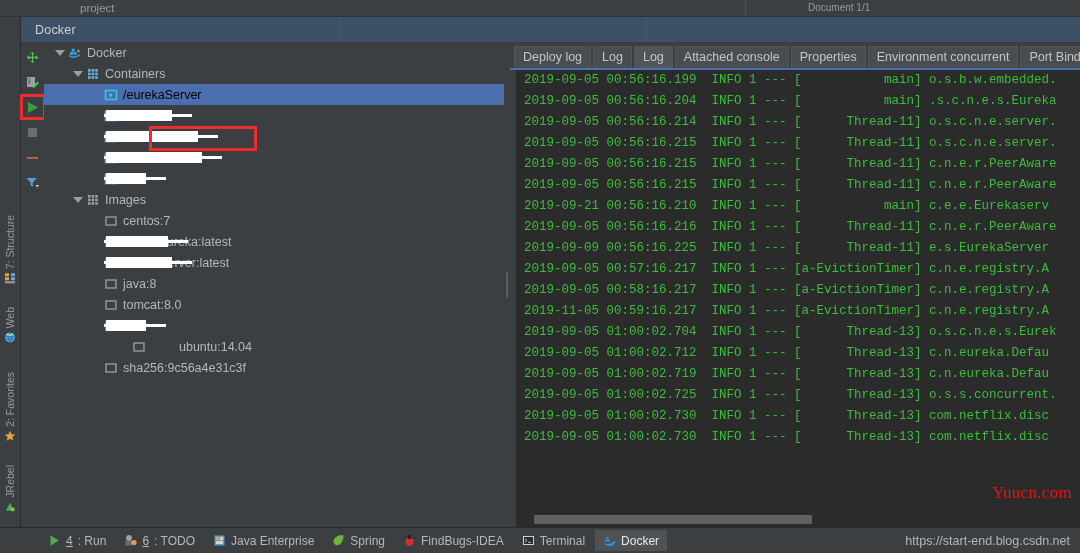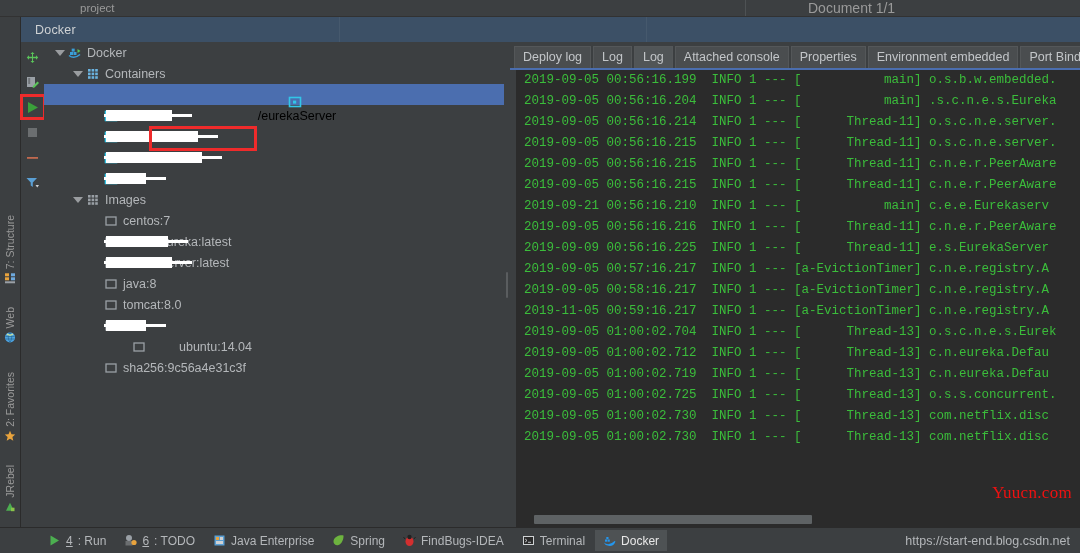--- a/index.html
+++ b/index.html
@@ -48,21 +48,21 @@
     top: 0; bottom: 0;
     width: 1px;
     background: #4e5254;
   }
   .top-strip .doc-label {
     position: absolute;
     left: 808px;
     top: 0;
     line-height: 16px;
     color: #9a9a9a;
-    font-size: 14px;
+    font-size: 10px;
     white-space: nowrap;
   }
 
   
   .body-row {
     flex: 1 1 auto;
     display: flex;
     min-height: 0;
   }
 
@@ -170,21 +170,20 @@
     display: flex;
     align-items: center;
     white-space: nowrap;
     position: relative;
     font-size: 12.5px;
     color: #b4b7ba;
   }
   .tree-row.selected {
     background: #4b6eaf;
     color: #000000;
-    flex-direction: column;
   }
   .tw {
     width: 11px; height: 11px;
     flex: 0 0 11px;
     margin-right: 3px;
     position: relative;
   }
   .tw.open::before {
     content: "";
     position: absolute;
@@ -648,21 +647,21 @@
 
         <div class="splitter"></div>
 
         <div class="log-panel">
           <div class="log-tabs" id="log-tabs">
               <div class="log-tab">Deploy log</div>
               <div class="log-tab">Log</div>
               <div class="log-tab active">Log</div>
               <div class="log-tab">Attached console</div>
               <div class="log-tab">Properties</div>
-              <div class="log-tab">Environment embedded</div>
+              <div class="log-tab">Environment concurrent</div>
               <div class="log-tab">Port Bindings</div>
             </div>
           <div class="log-viewport">
             <div class="log-leftgutter"></div>
             <div id="log-lines">
                 <div class="log-line">2019-09-05 00:56:16.199  INFO 1 --- [           main] o.s.b.w.embedded.</div>
                 <div class="log-line">2019-09-05 00:56:16.204  INFO 1 --- [           main] .s.c.n.e.s.Eureka</div>
                 <div class="log-line">2019-09-05 00:56:16.214  INFO 1 --- [      Thread-11] o.s.c.n.e.server.</div>
                 <div class="log-line">2019-09-05 00:56:16.215  INFO 1 --- [      Thread-11] o.s.c.n.e.server.</div>
                 <div class="log-line">2019-09-05 00:56:16.215  INFO 1 --- [      Thread-11] c.n.e.r.PeerAware</div>

